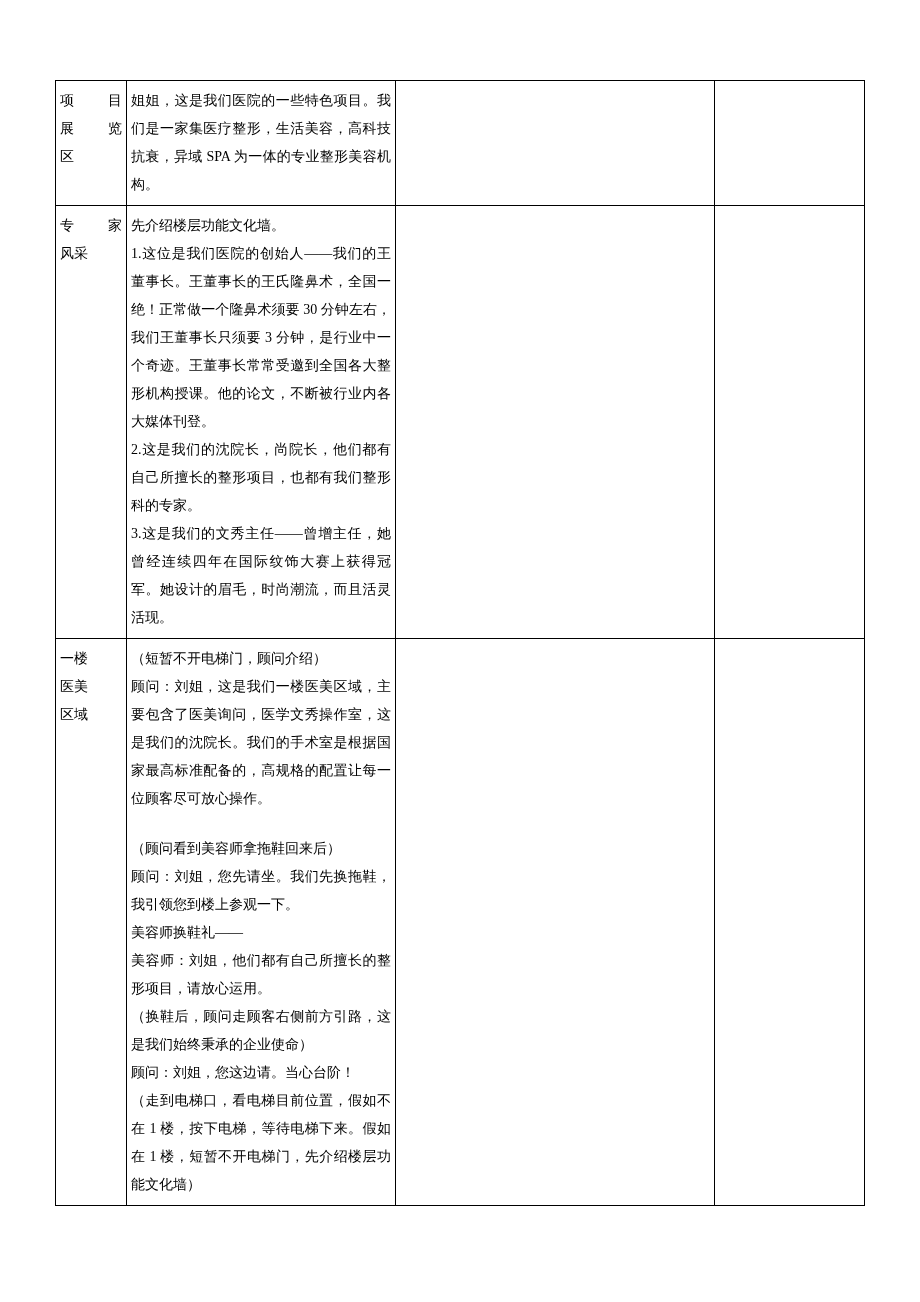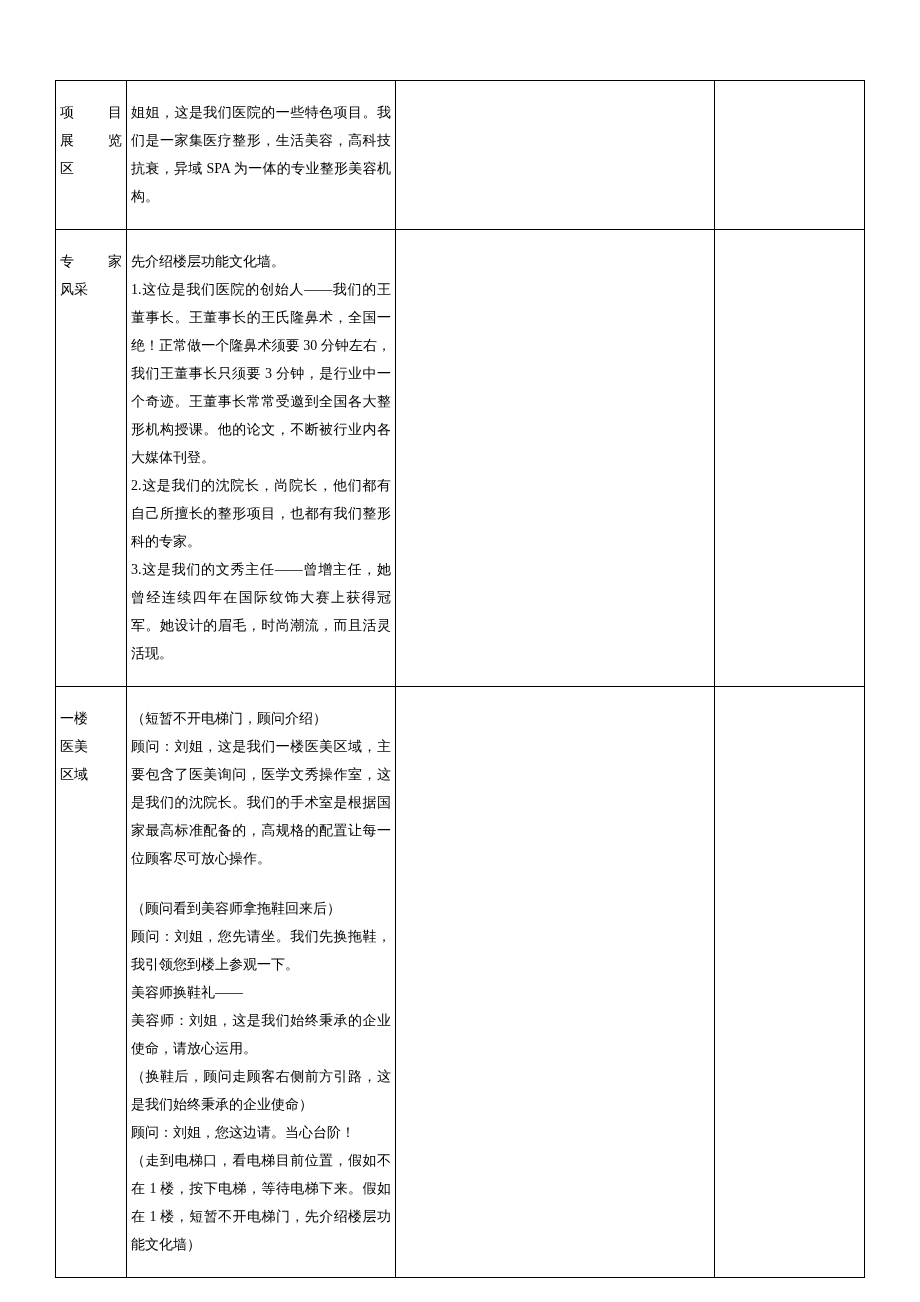--- a/index.html
+++ b/index.html
@@ -12,21 +12,21 @@
     .page {
       padding: 80px 55px 40px 55px;
     }
     table {
       border-collapse: collapse;
       width: 100%;
       table-layout: fixed;
     }
     td {
       border: 1px solid #000000;
-      padding: 18px 4px;
+      padding: 6px 4px;
       vertical-align: top;
       font-size: 14px;
       line-height: 2.0;
       color: #000000;
     }
     td.col1 {
       width: 62px;
       text-align: justify;
       text-align-last: justify;
       letter-spacing: 0;
@@ -97,21 +97,21 @@
             <span class="label-line normal">医美</span>
             <span class="label-line normal">区域</span>
           </td>
           <td class="col2">
             <span class="para">（短暂不开电梯门，顾问介绍）</span>
             <span class="para">顾问：刘姐，这是我们一楼医美区域，主要包含了医美询问，医学文秀操作室，这是我们的沈院长。我们的手术室是根据国家最高标准配备的，高规格的配置让每一位顾客尽可放心操作。</span>
             <span class="blank-line"></span>
             <span class="para">（顾问看到美容师拿拖鞋回来后）</span>
             <span class="para">顾问：刘姐，您先请坐。我们先换拖鞋，我引领您到楼上参观一下。</span>
             <span class="para">美容师换鞋礼——</span>
-            <span class="para">美容师：刘姐，这是我们始终秉承的企业使命，请放心运用。</span>
+            <span class="para">美容师：刘姐，他们都有自己所擅长的整形项目，请放心运用。</span>
             <span class="para">（换鞋后，顾问走顾客右侧前方引路，这是我们始终秉承的企业使命）</span>
             <span class="para">顾问：刘姐，您这边请。当心台阶！</span>
             <span class="para">（走到电梯口，看电梯目前位置，假如不在 1 楼，按下电梯，等待电梯下来。假如在 1 楼，短暂不开电梯门，先介绍楼层功能文化墙）</span>
           </td>
           <td class="col3"></td>
           <td class="col4"></td>
         </tr>
       </tbody>
   </table>
 

